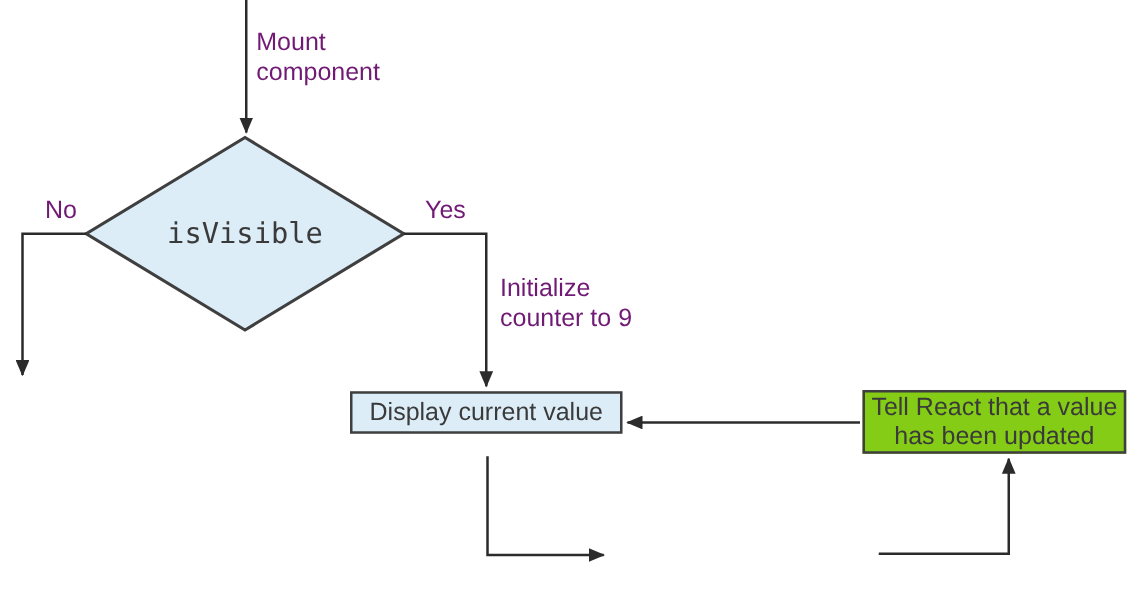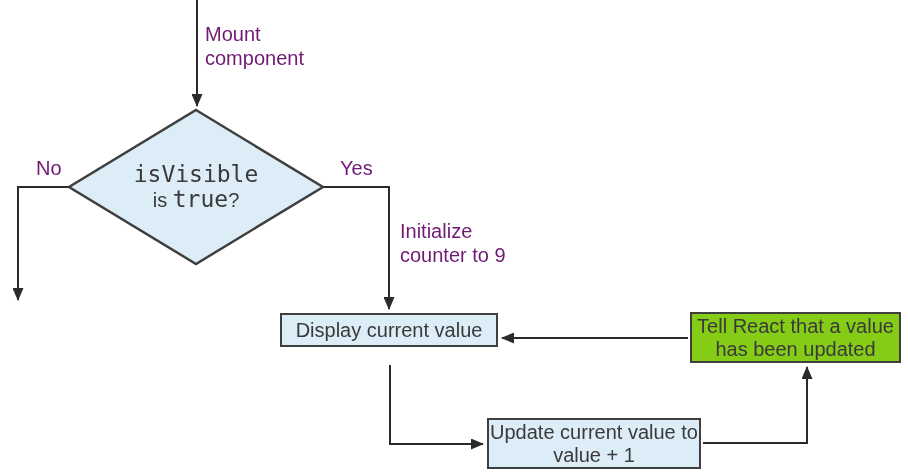--- a/index.html
+++ b/index.html
@@ -83,37 +83,32 @@
 
     <path d="M703,443 L807,443 L807,367" fill="none" stroke="#2b2b2b" stroke-width="2" marker-end="url(#arrow)"></path>
 
     <path d="M688,338 L502,338" fill="none" stroke="#2b2b2b" stroke-width="2" marker-end="url(#arrow)"></path>
   </svg>
 
   <div id="decision-text">
     <div>
       <span class="code">isVisible</span>
     </div>
-    <div>
-      <span>is </span><span class="code">true</span><span>?</span>
-    </div>
   </div>
 
   <div class="label" style="left:205px; top:22px;">Mount
 component</div>
 
   <div class="label" style="left:36px; top:156px;">No</div>
 
   <div class="label" style="left:340px; top:156px;">Yes</div>
 
   <div class="label" style="left:400px; top:219px;">Initialize
 counter to 9</div>
 
 
   <div id="display-box" class="node light">Display current value</div>
 
-  <div id="update-box" class="node light">Update current value to
-value + 1</div>
 
   <div id="tell-box" class="node medium">Tell React that a value
 has been updated</div>
 
 </div>
 
 </body></html>

